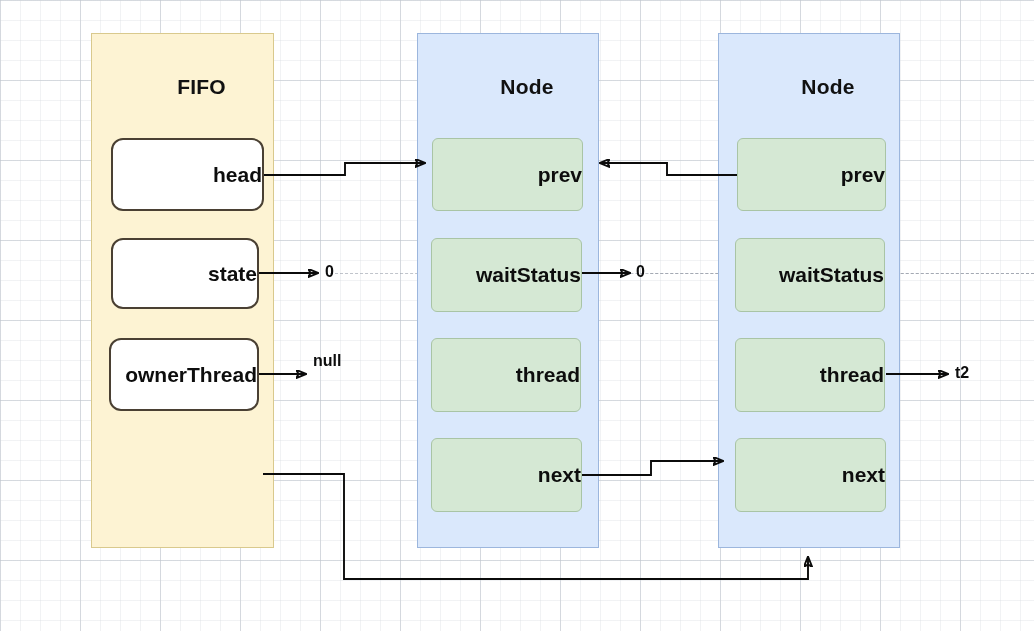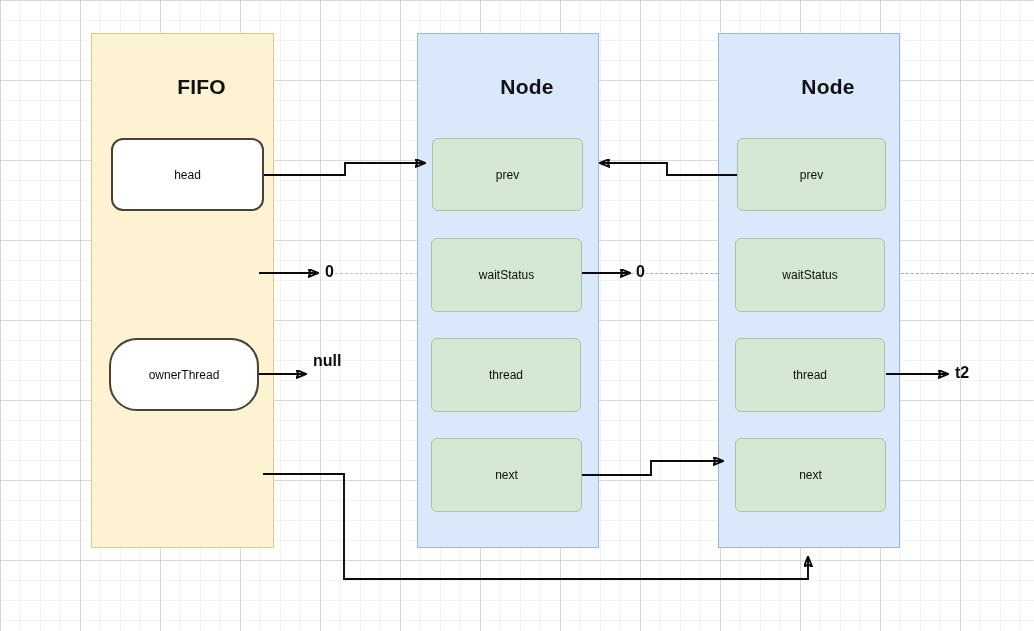--- a/index.html
+++ b/index.html
@@ -46,23 +46,23 @@
     color: #111111;
     letter-spacing: 0.2px;
     padding-left: 38px;
   }
 
   .field {
     position: absolute;
     box-sizing: border-box;
     display: flex;
     align-items: center;
-    justify-content: center;
-    font-size: 12px;
-    font-weight: normal;
+    justify-content: flex-end;
+    font-size: 21px;
+    font-weight: bold;
     color: #0d0d0d;
   }
   .field-white {
     background: #ffffff;
     border: 2px solid #4a4033;
     border-radius: 12px;
   }
   .field-green {
     background: #d5e8d4;
     border: 1px solid #a9c4a5;
@@ -115,21 +115,24 @@
   <div class="guide" style="left:330px; top:273px; width:704px;"></div>
   <div class="guide" style="left:650px; top:273px; width:384px;"></div>
 
   <div class="container-box fifo-box" style="left:91px; top:33px; width:183px; height:515px;">
     <div class="container-title" style="top:41px;">FIFO</div>
   </div>
 
   <div class="field field-white" style="left:111px; top:138px; width:153px; height:73px;">
     <span>head</span>
   </div>
-  <div class="field field-white" style="left:109px; top:338px; width:150px; height:73px;border-radius:28px;">
+  <div class="field field-white" style="left:111px; top:238px; width:148px; height:71px;">
+    <span>state</span>
+  </div>
+  <div class="field field-white" style="left:109px; top:338px; width:150px; height:73px;">
     <span>ownerThread</span>
   </div>
 
   <div class="container-box node-box" style="left:417px; top:33px; width:182px; height:515px;">
     <div class="container-title" style="top:41px;">Node</div>
   </div>
 
   <div class="field field-green" style="left:432px; top:138px; width:151px; height:73px;">
     <span>prev</span>
   </div>

